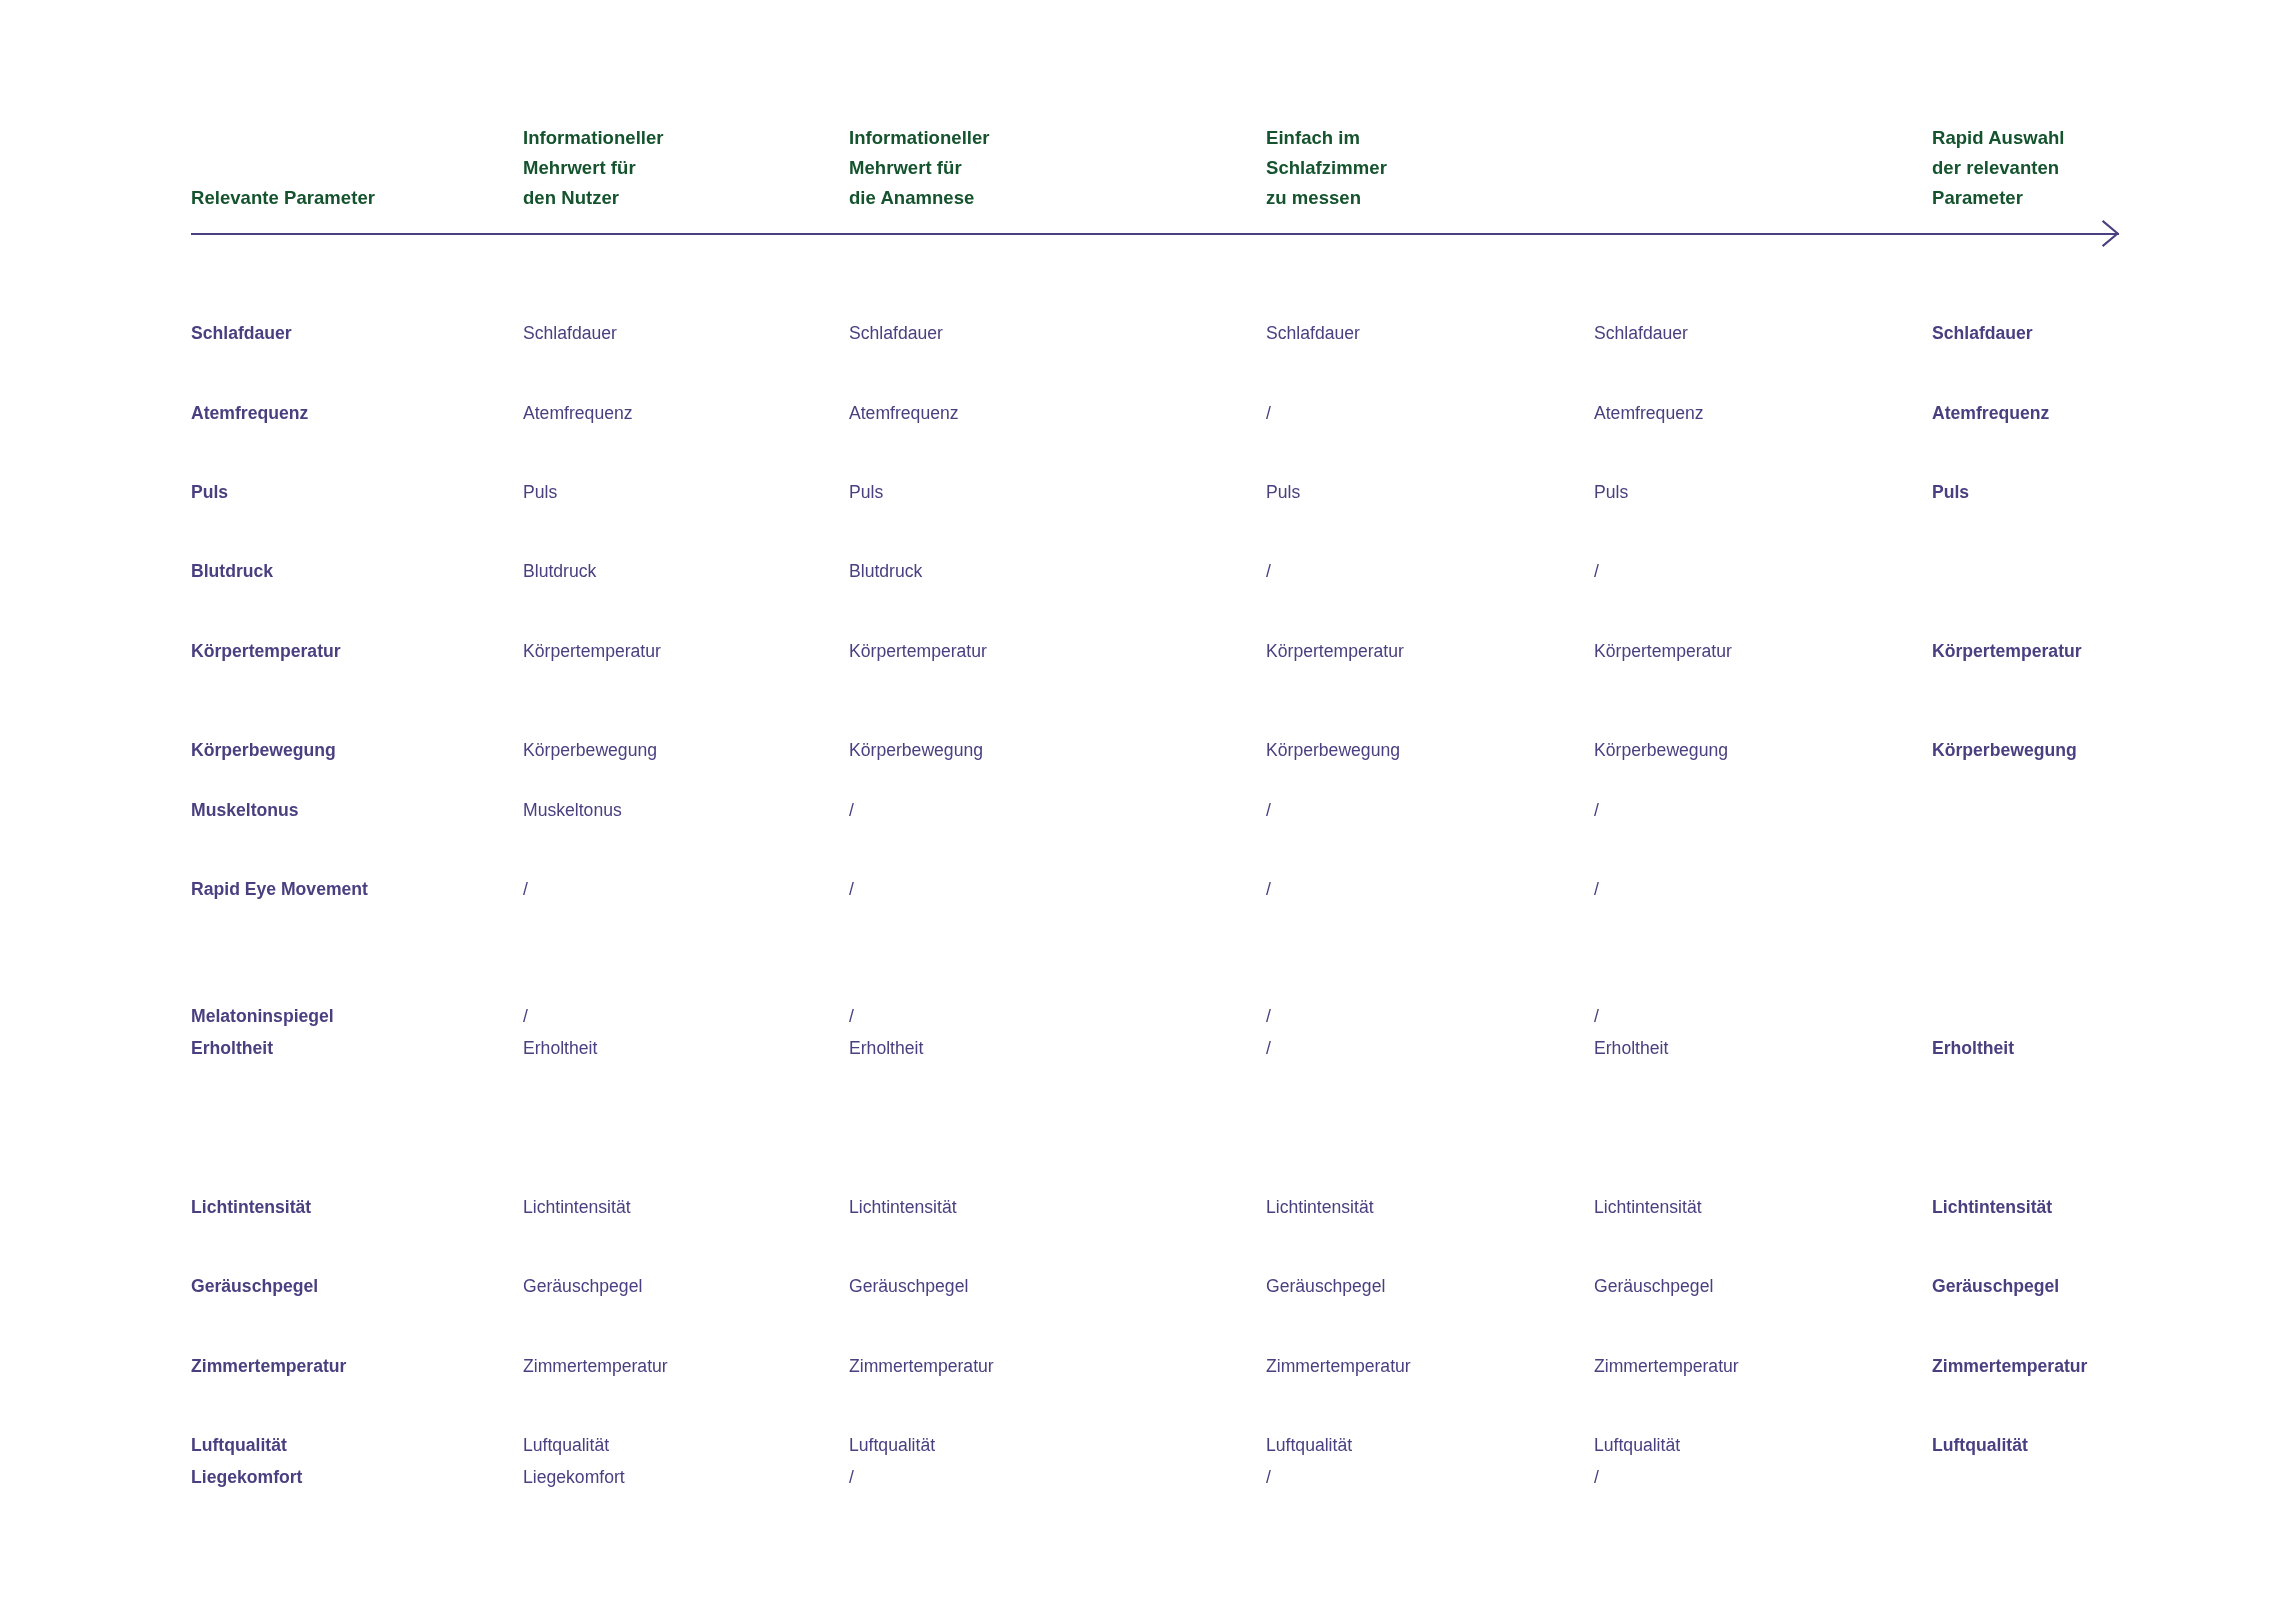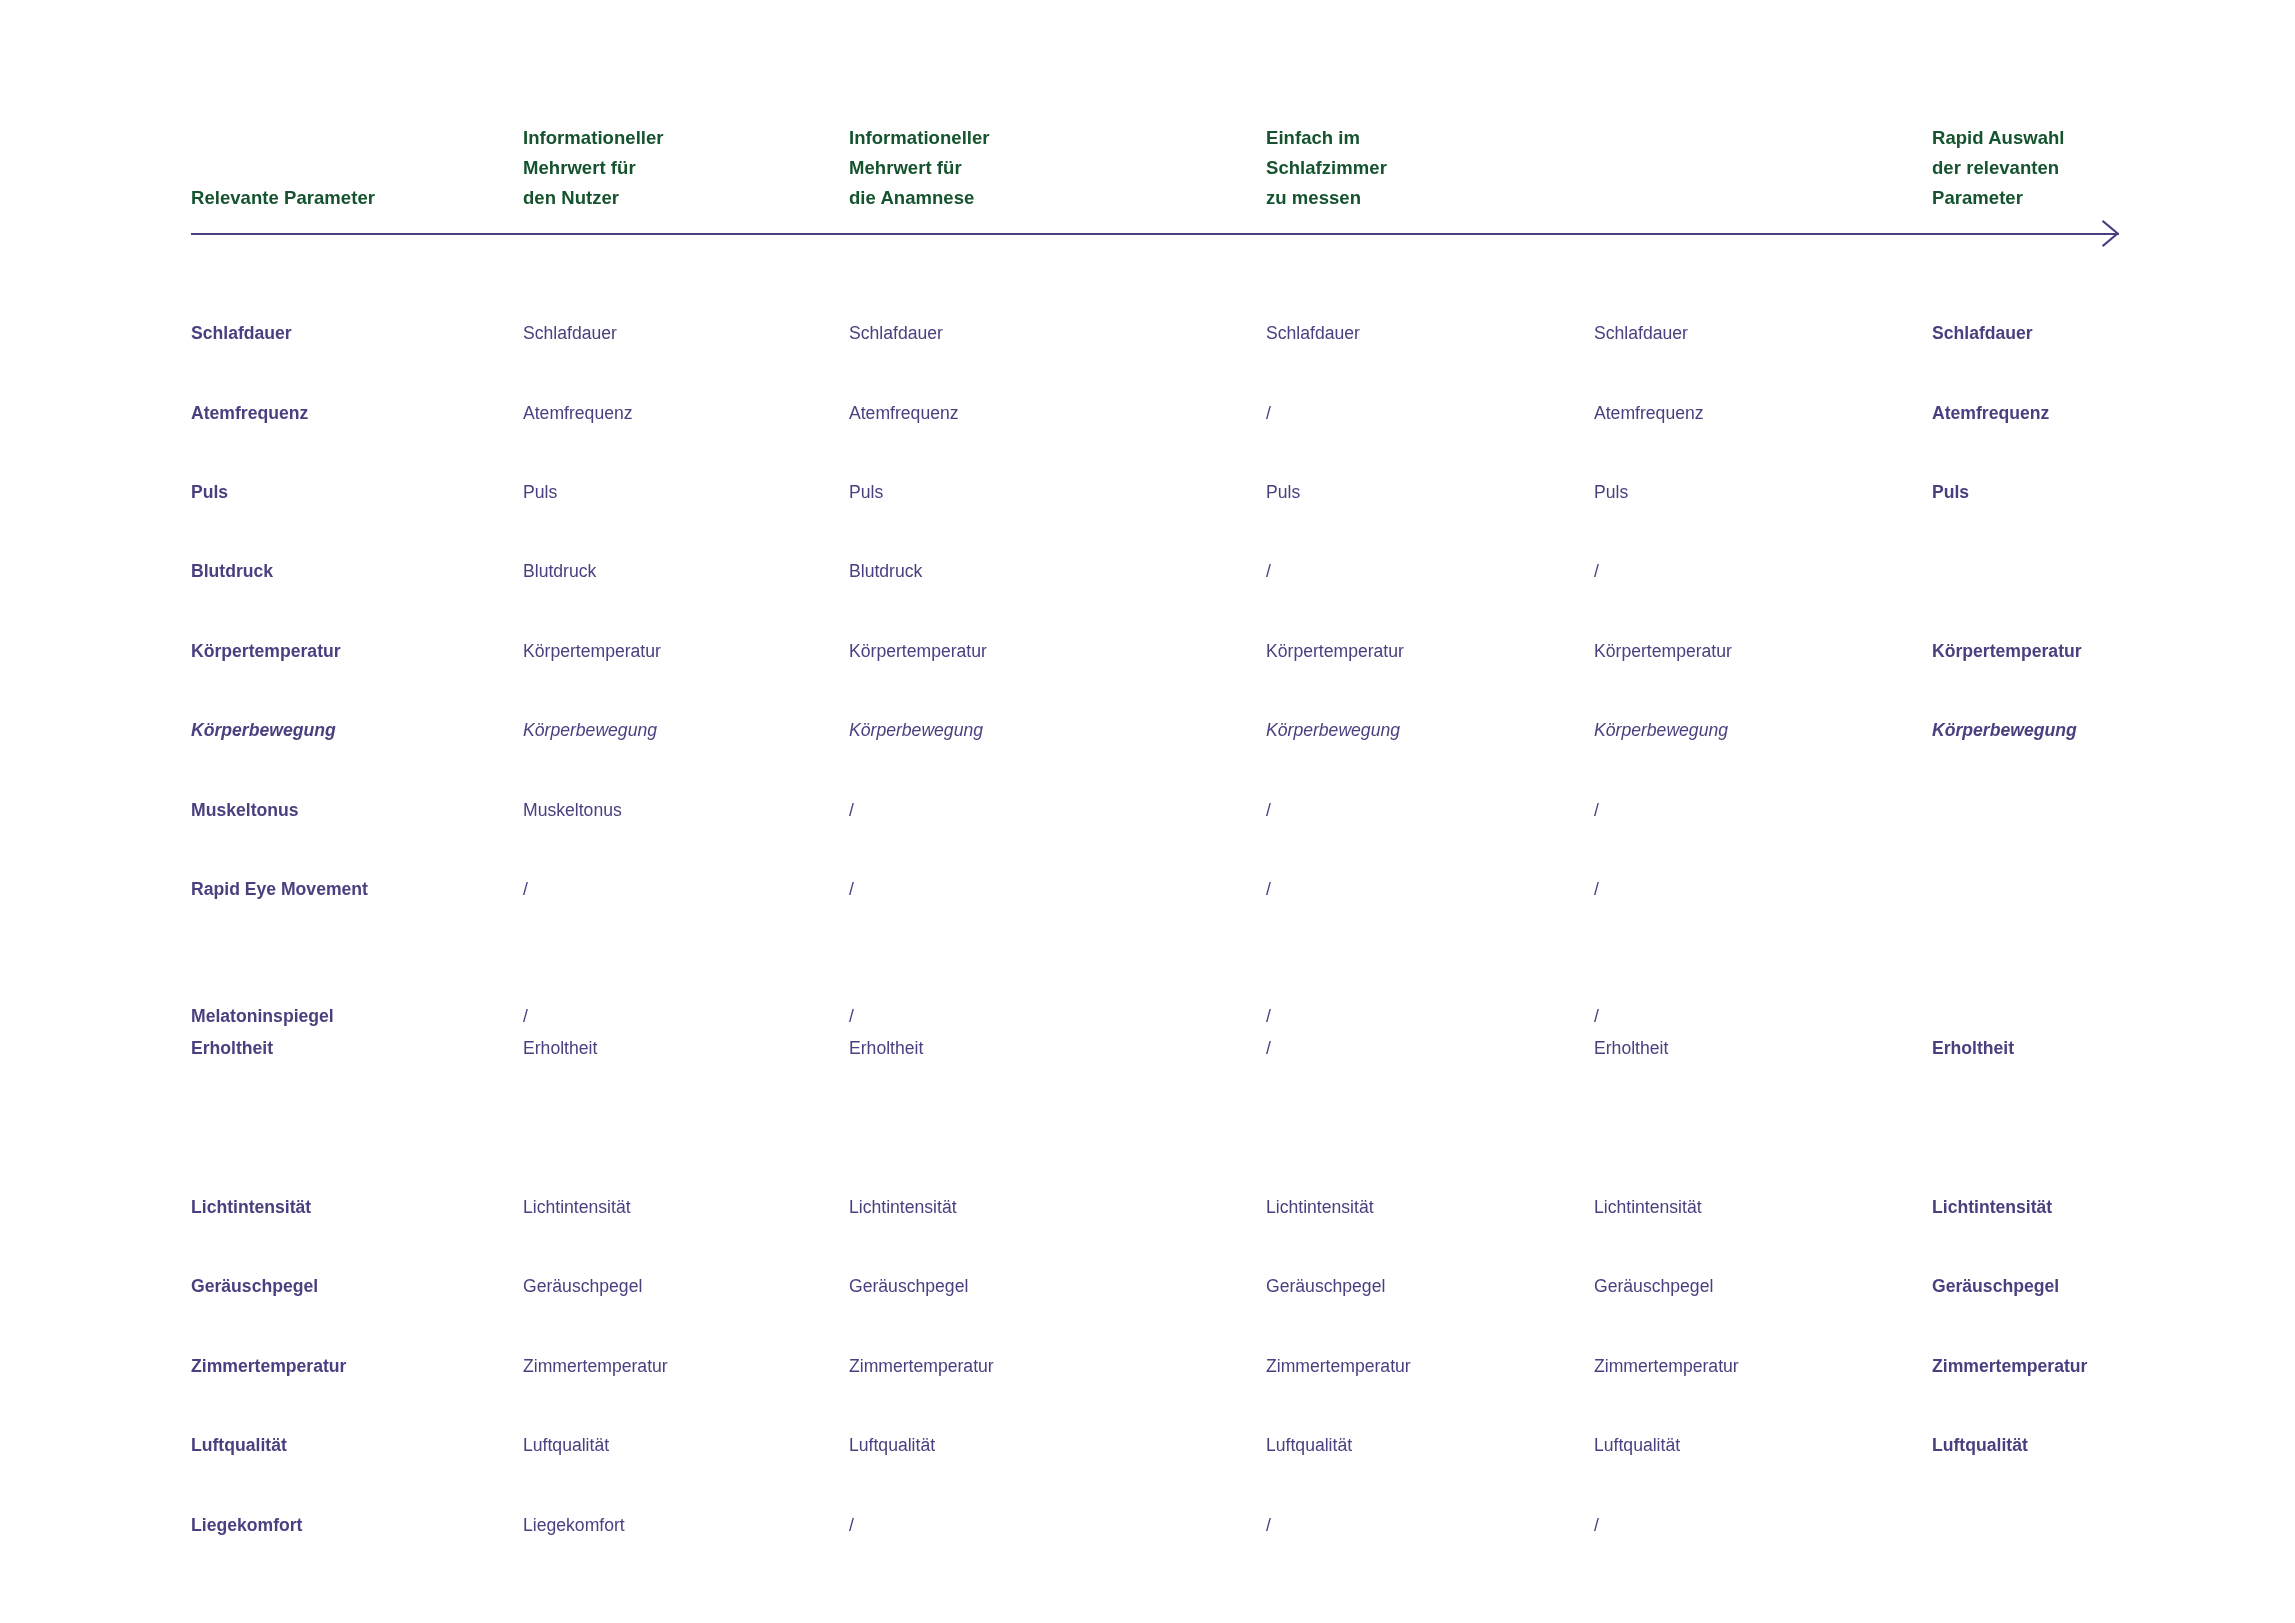--- a/index.html
+++ b/index.html
@@ -159,21 +159,21 @@
         <div class="cell col-5 strong blank"></div>
       </div>
       <div class="row" style="top: 637px; padding-left: 22px;">
         <div class="cell col-0 strong">Körpertemperatur</div>
         <div class="cell col-1">Körpertemperatur</div>
         <div class="cell col-2">Körpertemperatur</div>
         <div class="cell col-3">Körpertemperatur</div>
         <div class="cell col-4">Körpertemperatur</div>
         <div class="cell col-5 strong">Körpertemperatur</div>
       </div>
-      <div class="row" style="top: 716px; font-style: italic;">
+      <div class="row" style="top: 736px;">
         <div class="cell col-0 strong">Körperbewegung</div>
         <div class="cell col-1">Körperbewegung</div>
         <div class="cell col-2">Körperbewegung</div>
         <div class="cell col-3">Körperbewegung</div>
         <div class="cell col-4">Körperbewegung</div>
         <div class="cell col-5 strong">Körperbewegung</div>
       </div>
       <div class="row" style="top: 796px;">
         <div class="cell col-0 strong">Muskeltonus</div>
         <div class="cell col-1">Muskeltonus</div>
@@ -231,21 +231,21 @@
         <div class="cell col-5 strong">Zimmertemperatur</div>
       </div>
       <div class="row" style="top: 1431px;">
         <div class="cell col-0 strong">Luftqualität</div>
         <div class="cell col-1">Luftqualität</div>
         <div class="cell col-2">Luftqualität</div>
         <div class="cell col-3">Luftqualität</div>
         <div class="cell col-4">Luftqualität</div>
         <div class="cell col-5 strong">Luftqualität</div>
       </div>
-      <div class="row" style="top: 1511px;">
+      <div class="row" style="top: 1463px;">
         <div class="cell col-0 strong">Liegekomfort</div>
         <div class="cell col-1">Liegekomfort</div>
         <div class="cell col-2 slash">/</div>
         <div class="cell col-3 slash">/</div>
         <div class="cell col-4 slash">/</div>
         <div class="cell col-5 strong blank"></div>
       </div>
     </div>
 
 </div>

